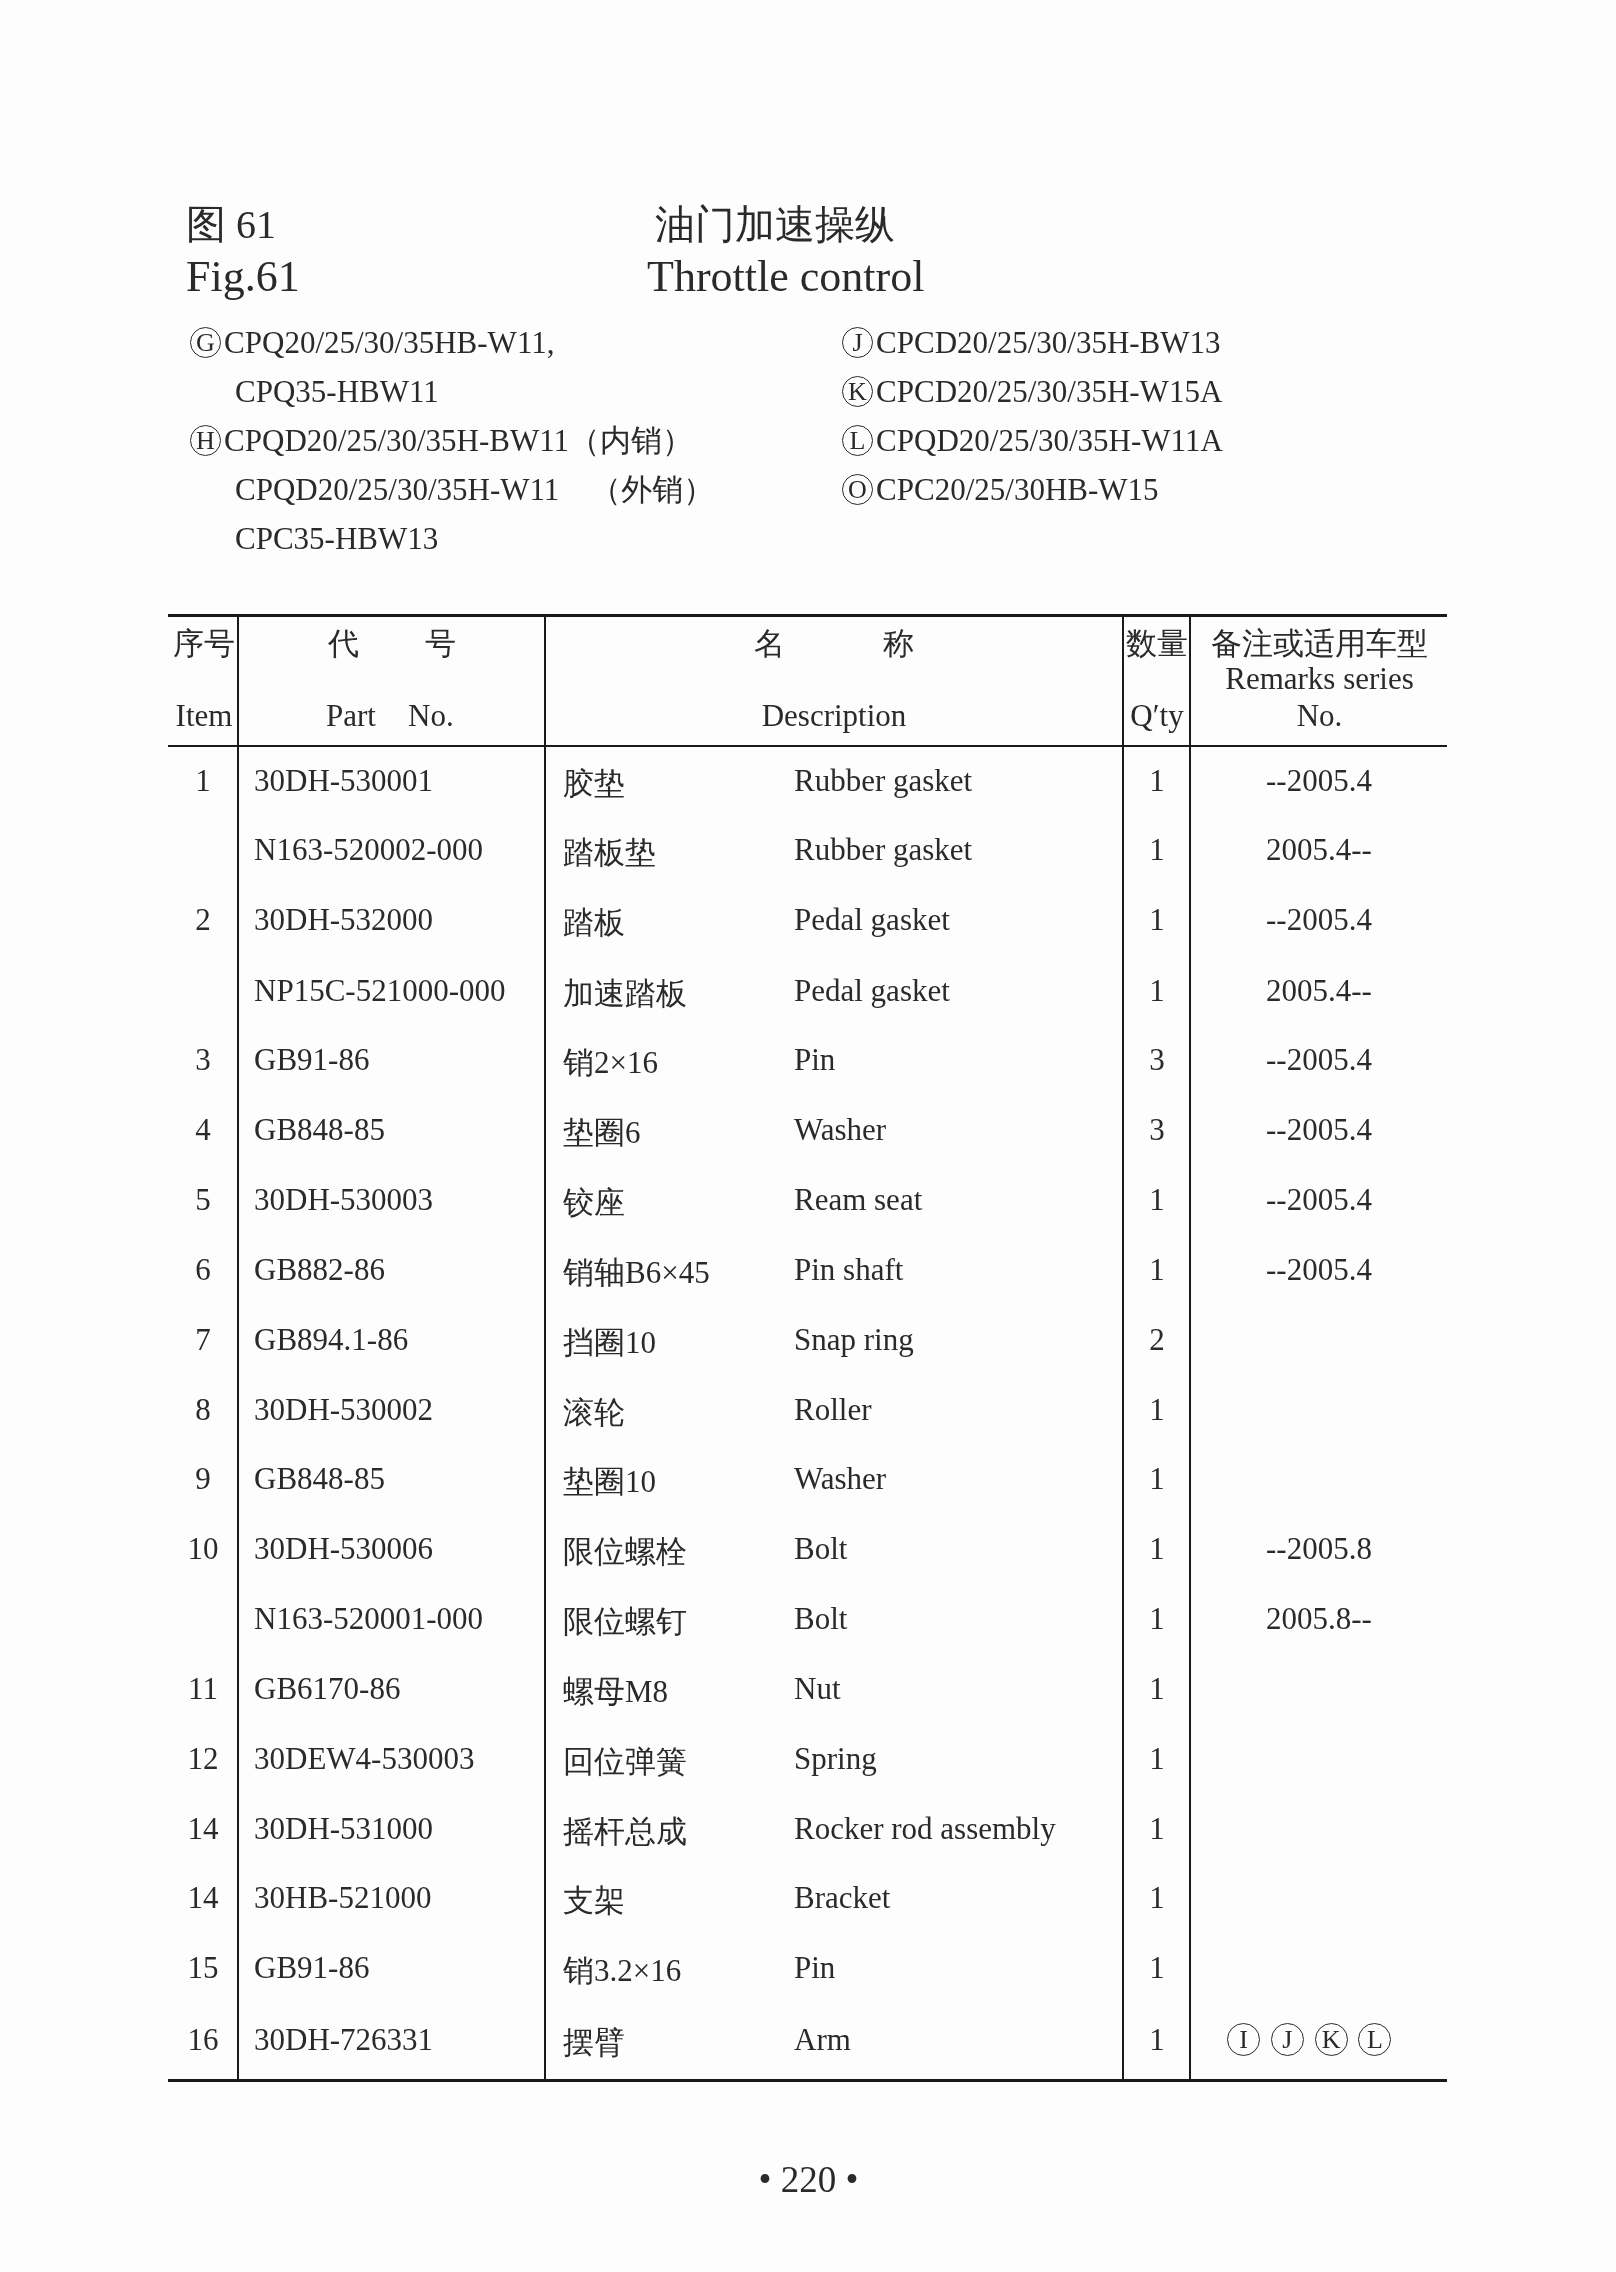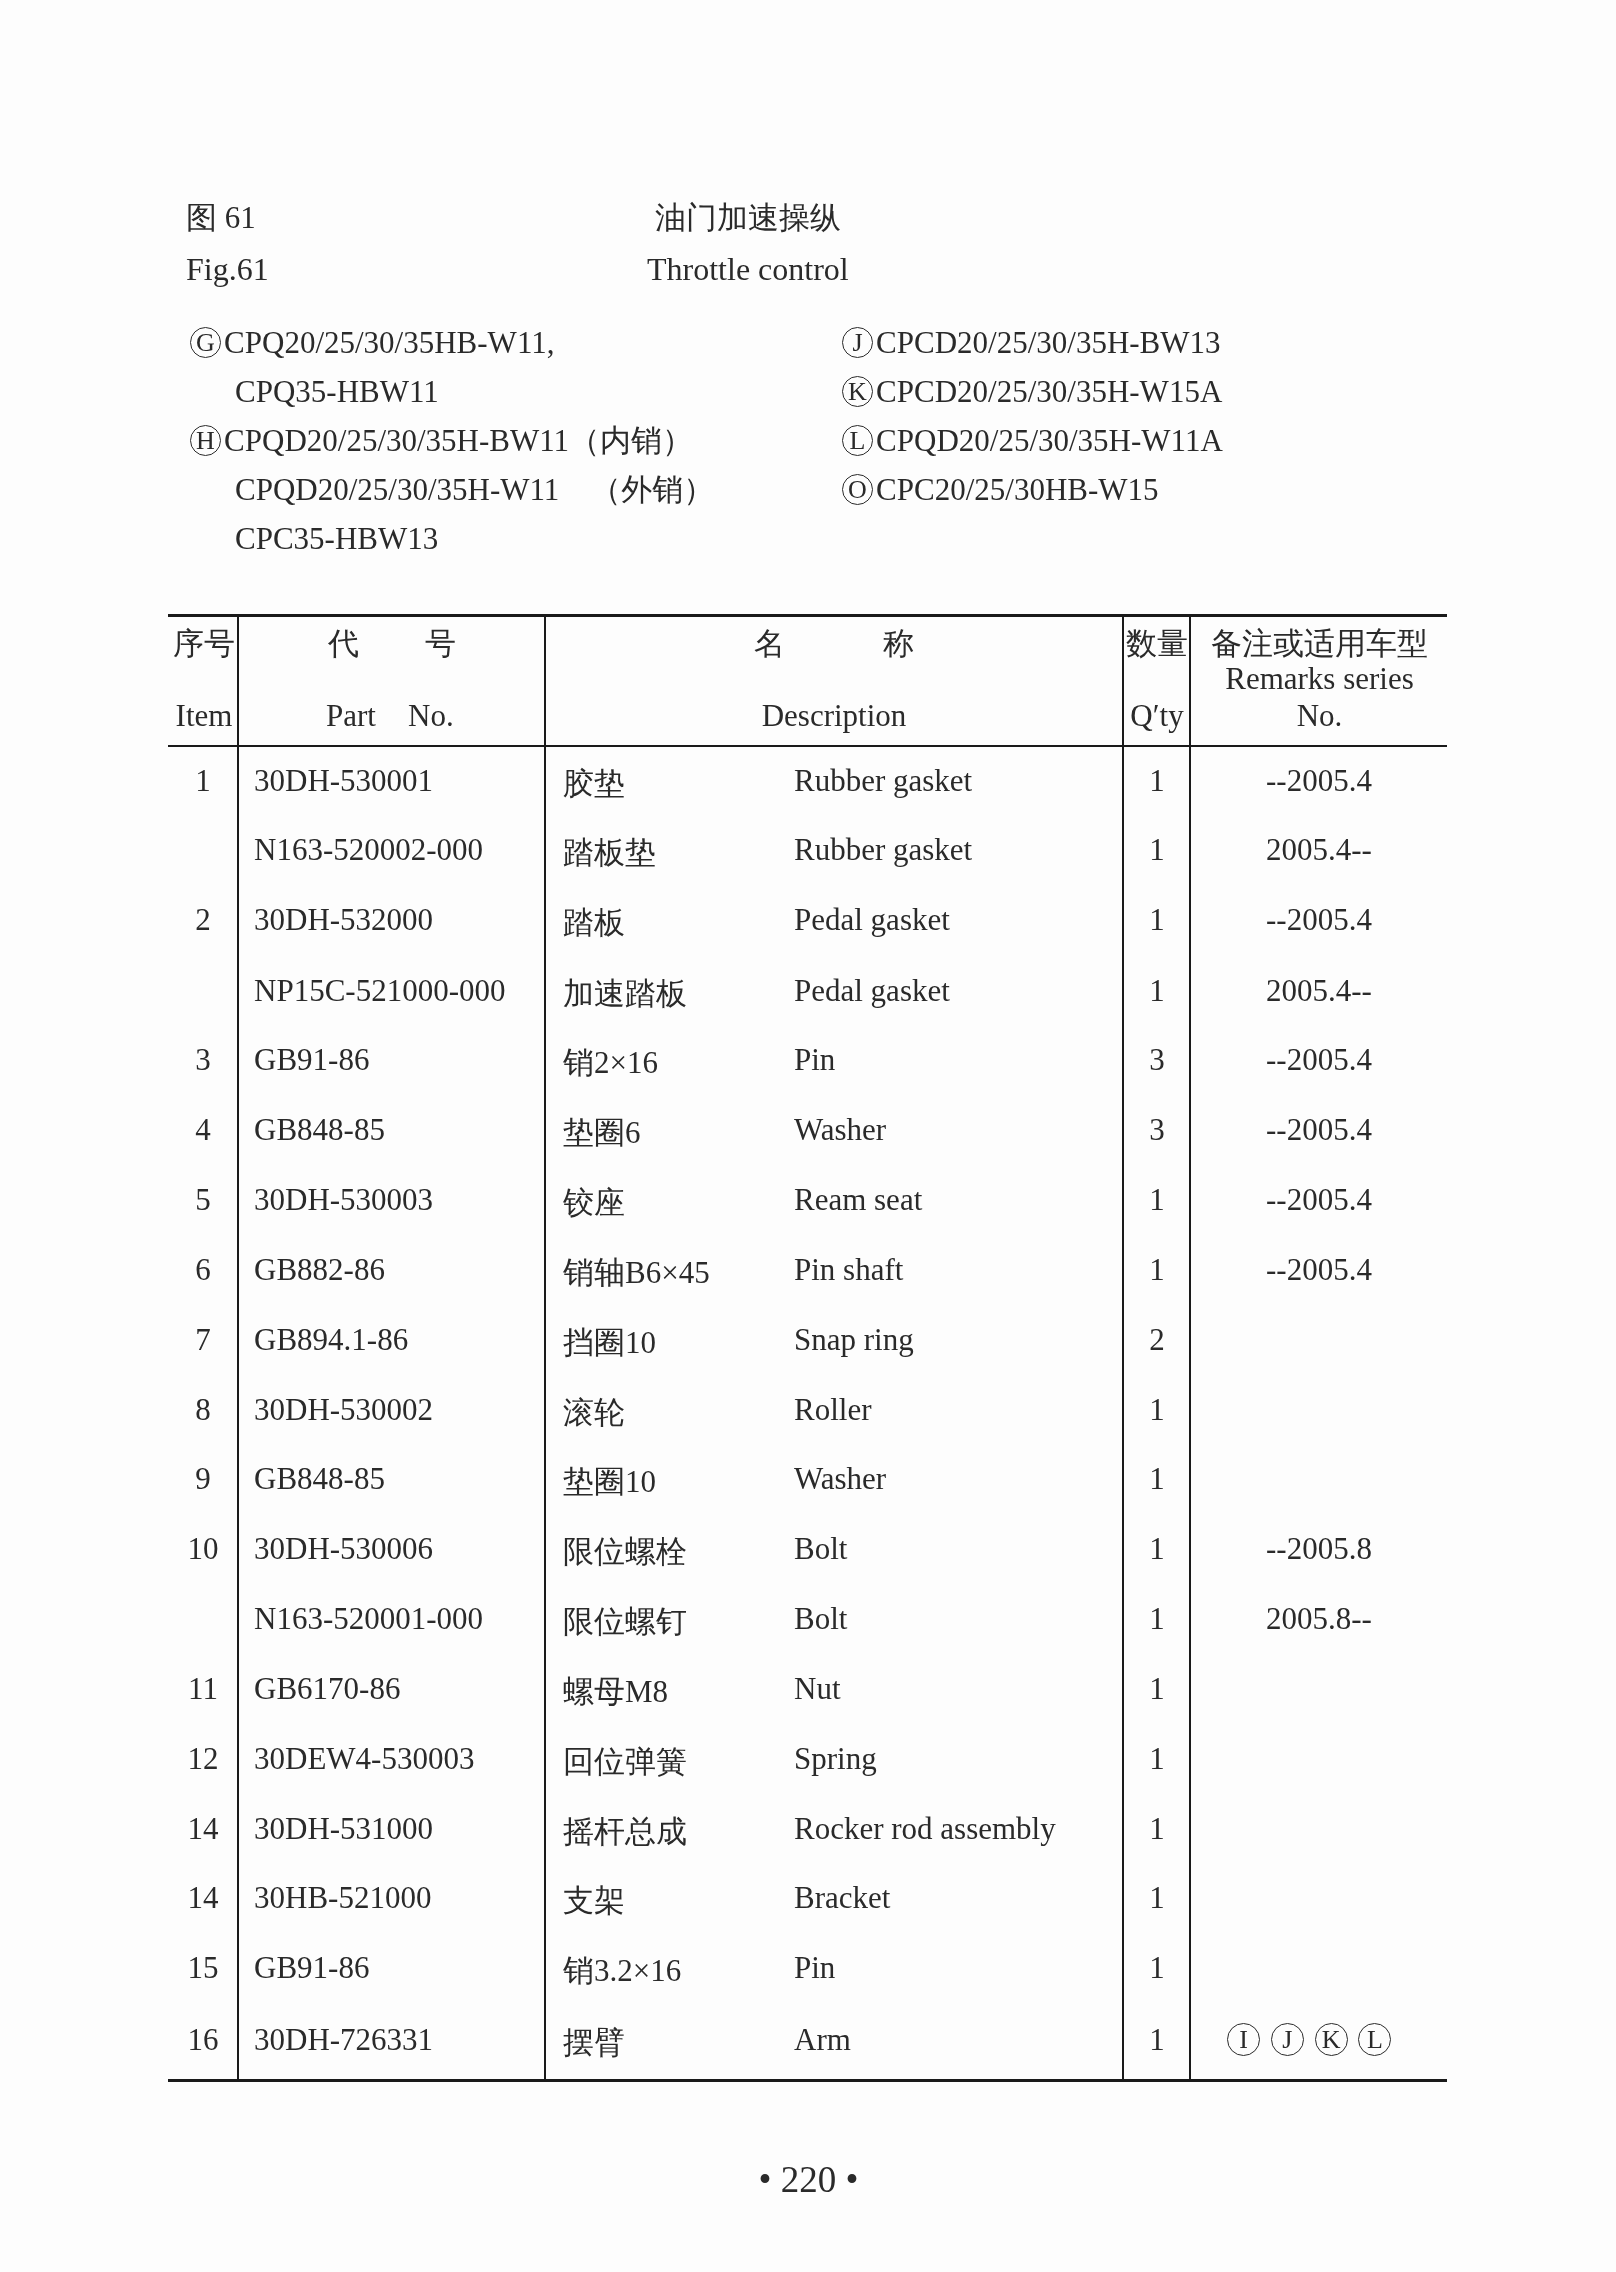--- a/index.html
+++ b/index.html
@@ -1,19 +1,19 @@
 <!DOCTYPE html>
 <html style="font-size:12.3px"><head>
 <meta charset="utf-8">
 <style>
   html, body { margin:0; padding:0; background:#fdfdfd; }
   body { width:1617px; height:2273px; position:relative; font-family:"Liberation Serif","DejaVu Serif",serif; color:#2a2a2a; overflow:hidden; }
   .abs { position:absolute; white-space:nowrap; }
-  .title-cn { font-size:31px; }
-  .title-en { font-size:32px; }
+  .title-cn { font-size:40px; }
+  .title-en { font-size:44px; }
   .models { font-size:31px; line-height:49px; }
   .circ { display:inline-block; width:29px; height:29px; border:1.9px solid #2a2a2a; border-radius:50%; text-align:center; line-height:29px; font-size:26px; vertical-align:middle; margin-right:3.1px; box-sizing:content-box; position:relative; top:-3.1px; }
   .circ.sm { width:31px; height:31px; line-height:31px; font-size:26px; margin-right:10.8px; }
   .hline { position:absolute; background:#1a1a1a; }
   .vline { position:absolute; background:#1a1a1a; width:1.5px; }
   .th { position:absolute; font-size:31px; text-align:center; }
   .cell { position:absolute; font-size:31px; white-space:nowrap; }
   .c-item { left:168px; width:70px; text-align:center; }
   .c-part { left:254px; }
   .c-cn { left:563px; }

